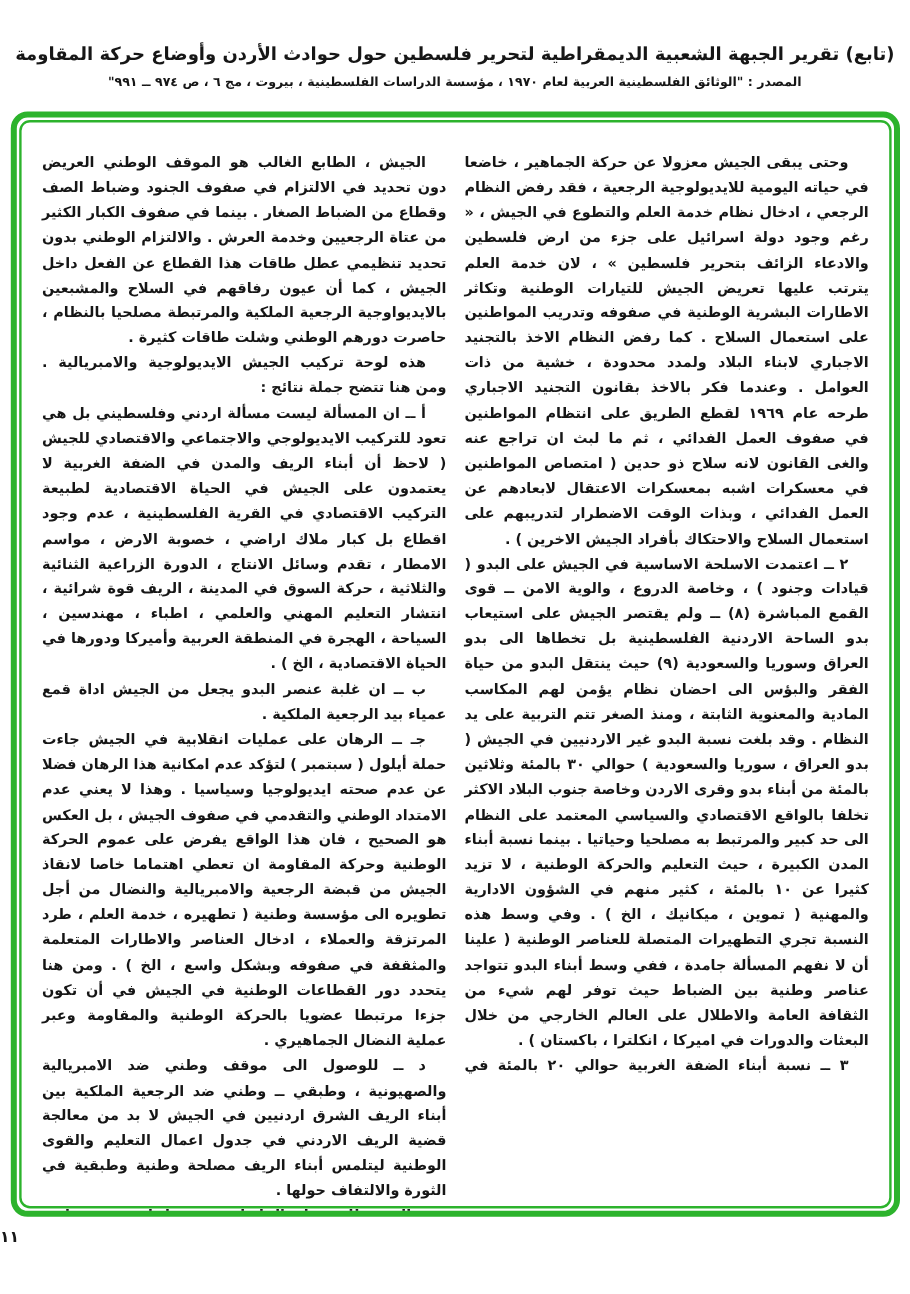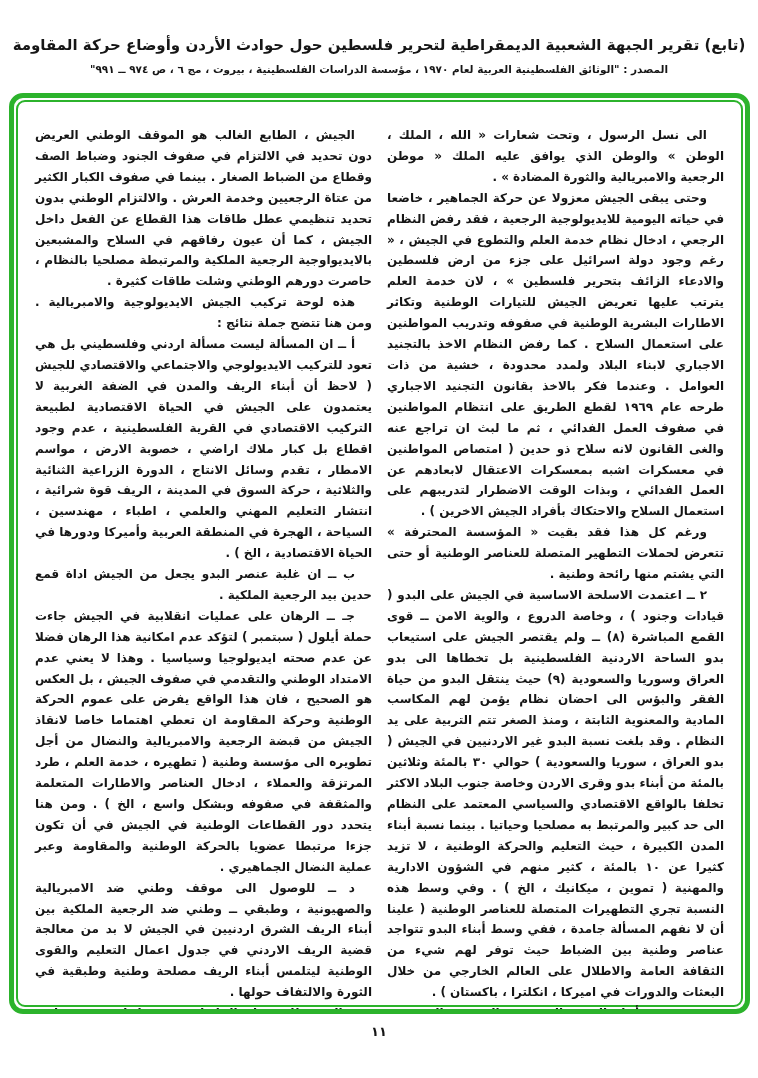--- a/index.html
+++ b/index.html
@@ -45,46 +45,44 @@
     flex:1 1 0;
     font-size:12px; font-weight:bold;
     line-height:20.9px;
     text-align:justify;
     direction:rtl;
   }
   .col p { text-indent:17px; margin:0; }
   .col p:last-child { text-align-last: justify; }
   .page-number {
     position:absolute; top:1024px; left:0; right:0;
-    text-align:center; font-size:13px; font-weight:bold;
+    text-align:left; font-size:13px; font-weight:bold;
   }
 </style>
 </head>
 <body>
 
 <div class="page">
 
   <div class="doc-title">(تابع) تقرير الجبهة الشعبية الديمقراطية لتحرير فلسطين حول حوادث الأردن وأوضاع حركة المقاومة</div>
 
   <div class="doc-source">المصدر : "الوثائق الفلسطينية العربية لعام ١٩٧٠ ، مؤسسة الدراسات الفلسطينية ، بيروت ، مج ٦ ، ص ٩٧٤ ــ ٩٩١"</div>
 
   <div class="frame">
     <div class="columns">
       <div class="col">
-          <p>الى نسل الرسول ، وتحت شعارات « الله ، الملك ، الوطن » والوطن الذي يوافق عليه الملك « موطن الرجعية والامبريالية والثورة المضادة » .</p>
           <p>وحتى يبقى الجيش معزولا عن حركة الجماهير ، خاضعا في حياته اليومية للايديولوجية الرجعية ، فقد رفض النظام الرجعي ، ادخال نظام خدمة العلم والتطوع في الجيش ، « رغم وجود دولة اسرائيل على جزء من ارض فلسطين والادعاء الزائف بتحرير فلسطين » ، لان خدمة العلم يترتب عليها تعريض الجيش للتيارات الوطنية وتكاثر الاطارات البشرية الوطنية في صفوفه وتدريب المواطنين على استعمال السلاح . كما رفض النظام الاخذ بالتجنيد الاجباري لابناء البلاد ولمدد محدودة ، خشية من ذات العوامل . وعندما فكر بالاخذ بقانون التجنيد الاجباري طرحه عام ١٩٦٩ لقطع الطريق على انتظام المواطنين في صفوف العمل الفدائي ، ثم ما لبث ان تراجع عنه والغى القانون لانه سلاح ذو حدين ( امتصاص المواطنين في معسكرات اشبه بمعسكرات الاعتقال لابعادهم عن العمل الفدائي ، وبذات الوقت الاضطرار لتدريبهم على استعمال السلاح والاحتكاك بأفراد الجيش الاخرين ) .</p>
-          <p>ورغم كل هذا فقد بقيت « المؤسسة المحترفة » تتعرض لحملات التطهير المتصلة للعناصر الوطنية أو حتى التي يشتم منها رائحة وطنية .</p>
           <p>٢ ــ اعتمدت الاسلحة الاساسية في الجيش على البدو ( قيادات وجنود ) ، وخاصة الدروع ، والوية الامن ــ قوى القمع المباشرة (٨) ــ ولم يقتصر الجيش على استيعاب بدو الساحة الاردنية الفلسطينية بل تخطاها الى بدو العراق وسوريا والسعودية (٩) حيث ينتقل البدو من حياة الفقر والبؤس الى احضان نظام يؤمن لهم المكاسب المادية والمعنوية الثابتة ، ومنذ الصغر تتم التربية على يد النظام . وقد بلغت نسبة البدو غير الاردنيين في الجيش ( بدو العراق ، سوريا والسعودية ) حوالي ٣٠ بالمئة وثلاثين بالمئة من أبناء بدو وقرى الاردن وخاصة جنوب البلاد الاكثر تخلفا بالواقع الاقتصادي والسياسي المعتمد على النظام الى حد كبير والمرتبط به مصلحيا وحياتيا . بينما نسبة أبناء المدن الكبيرة ، حيث التعليم والحركة الوطنية ، لا تزيد كثيرا عن ١٠ بالمئة ، كثير منهم في الشؤون الادارية والمهنية ( تموين ، ميكانيك ، الخ ) . وفي وسط هذه النسبة تجري التطهيرات المتصلة للعناصر الوطنية ( علينا أن لا نفهم المسألة جامدة ، ففي وسط أبناء البدو تتواجد عناصر وطنية بين الضباط حيث توفر لهم شيء من الثقافة العامة والاطلال على العالم الخارجي من خلال البعثات والدورات في اميركا ، انكلترا ، باكستان ) .</p>
           <p>٣ ــ نسبة أبناء الضفة الغربية حوالي ٢٠ بالمئة في</p>
         </div>
       <div class="col">
           <p>الجيش ، الطابع الغالب هو الموقف الوطني العريض دون تحديد في الالتزام في صفوف الجنود وضباط الصف وقطاع من الضباط الصغار . بينما في صفوف الكبار الكثير من عتاة الرجعيين وخدمة العرش . والالتزام الوطني بدون تحديد تنظيمي عطل طاقات هذا القطاع عن الفعل داخل الجيش ، كما أن عيون رفاقهم في السلاح والمشبعين بالايديواوجية الرجعية الملكية والمرتبطة مصلحيا بالنظام ، حاصرت دورهم الوطني وشلت طاقات كثيرة .</p>
           <p>هذه لوحة تركيب الجيش الايديولوجية والامبريالية . ومن هنا تتضح جملة نتائج :</p>
           <p>أ ــ ان المسألة ليست مسألة اردني وفلسطيني بل هي تعود للتركيب الايديولوجي والاجتماعي والاقتصادي للجيش ( لاحظ أن أبناء الريف والمدن في الضفة الغربية لا يعتمدون على الجيش في الحياة الاقتصادية لطبيعة التركيب الاقتصادي في القرية الفلسطينية ، عدم وجود اقطاع بل كبار ملاك اراضي ، خصوبة الارض ، مواسم الامطار ، تقدم وسائل الانتاج ، الدورة الزراعية الثنائية والثلاثية ، حركة السوق في المدينة ، الريف قوة شرائية ، انتشار التعليم المهني والعلمي ، اطباء ، مهندسين ، السياحة ، الهجرة في المنطقة العربية وأميركا ودورها في الحياة الاقتصادية ، الخ ) .</p>
-          <p>ب ــ ان غلبة عنصر البدو يجعل من الجيش اداة قمع حدين بيد الرجعية الملكية .</p>
+          <p>ب ــ ان غلبة عنصر البدو يجعل من الجيش اداة قمع عمياء بيد الرجعية الملكية .</p>
           <p>جـ ــ الرهان على عمليات انقلابية في الجيش جاءت حملة أيلول ( سبتمبر ) لتؤكد عدم امكانية هذا الرهان فضلا عن عدم صحته ايديولوجيا وسياسيا . وهذا لا يعني عدم الامتداد الوطني والتقدمي في صفوف الجيش ، بل العكس هو الصحيح ، فان هذا الواقع يفرض على عموم الحركة الوطنية وحركة المقاومة ان تعطي اهتماما خاصا لانقاذ الجيش من قبضة الرجعية والامبريالية والنضال من أجل تطويره الى مؤسسة وطنية ( تطهيره ، خدمة العلم ، طرد المرتزقة والعملاء ، ادخال العناصر والاطارات المتعلمة والمثقفة في صفوفه وبشكل واسع ، الخ ) . ومن هنا يتحدد دور القطاعات الوطنية في الجيش في أن تكون جزءا مرتبطا عضويا بالحركة الوطنية والمقاومة وعبر عملية النضال الجماهيري .</p>
           <p>د ــ للوصول الى موقف وطني ضد الامبريالية والصهيونية ، وطبقي ــ وطني ضد الرجعية الملكية بين أبناء الريف الشرق اردنيين في الجيش لا بد من معالجة قضية الريف الاردني في جدول اعمال التعليم والقوى الوطنية ليتلمس أبناء الريف مصلحة وطنية وطبقية في الثورة والالتفاف حولها .</p>
           <p>وبالنسبة للبدو فان الحل ليس سريعا بل يعتمد سياسة</p>
         </div>
     </div>
   </div>
 
   <div class="page-number">١١</div>
 
 </div>

